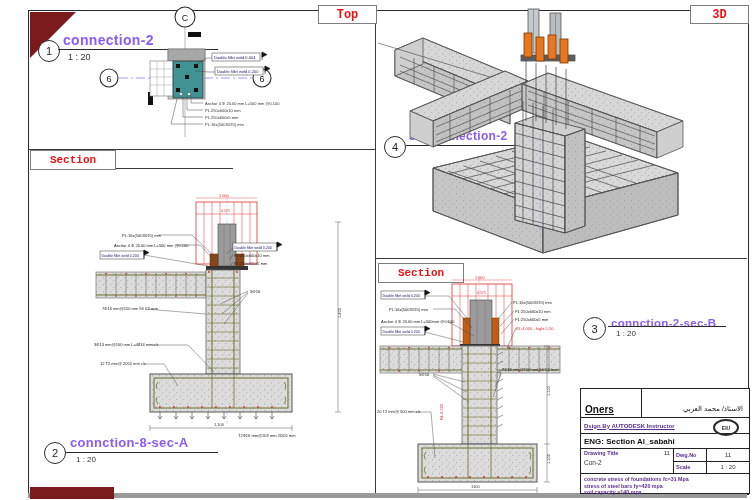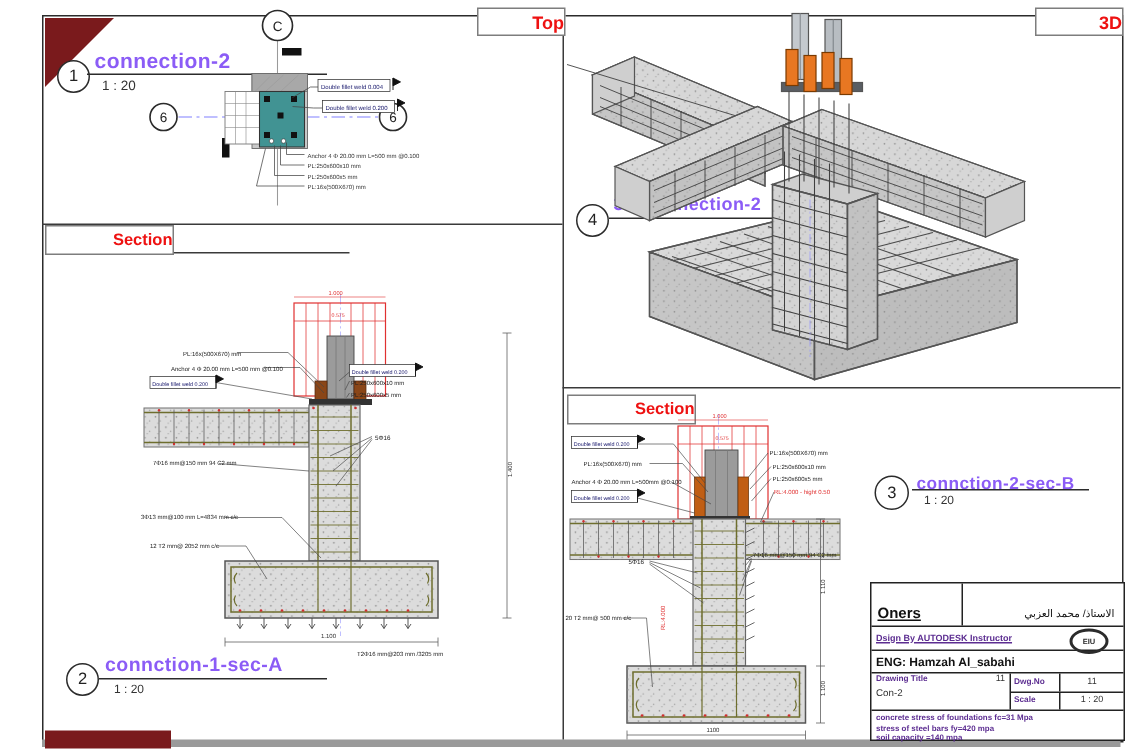--- a/index.html
+++ b/index.html
@@ -1,21 +1,21 @@
 <!DOCTYPE html>
 <html><head>
 <meta charset="utf-8">
 <style>
   html,body{margin:0;padding:0;background:#fff;font-family:"Liberation Sans",sans-serif;}
   #stage{position:relative;width:752px;height:500px;background:#fff;overflow:hidden;}
   .sheet{position:absolute;left:28px;top:10px;width:719px;height:483px;border:1.5px solid #2b2b2b;background:#fff;}
   .bottombar{position:absolute;left:28px;top:493px;width:719px;height:5px;background:#9a9a9a;}
   .maroonbar{position:absolute;left:30px;top:487px;width:84px;height:12px;background:#7a1a1c;}
   .corner-tri{position:absolute;left:30px;top:12px;width:0;height:0;border-top:46px solid #7a1a1c;border-right:46px solid transparent;}
-  .panelbox{position:absolute;background:#fff;border:1px solid #7d7d7d;display:flex;align-items:center;justify-content:flex-end;font-weight:bold;color:#ee1111;}
+  .panelbox{position:absolute;background:#fff;border:1px solid #7d7d7d;display:flex;align-items:center;justify-content:center;font-weight:bold;color:#ee1111;font-family:Liberation Mono, monospace;}
   .hline,.vline{position:absolute;background:#3a3a3a;}
   .bubble{position:absolute;border:1.3px solid #2b2b2b;border-radius:50%;background:#fff;display:flex;align-items:center;justify-content:center;color:#222;}
   .vtitle{position:absolute;color:#8b5cf6;font-weight:bold;letter-spacing:.3px;}
   .vscale{position:absolute;color:#333;}
   .underline{position:absolute;border-top:1.2px solid #2b2b2b;}
   svg text{font-family:"Liberation Sans",sans-serif;}
   .tb{position:absolute;left:580px;top:388px;width:168px;height:104px;border:1.2px solid #222;background:#fff;font-family:"Liberation Sans",sans-serif;}
   .tb .r1{height:28px;display:flex;}
   .tb .r1 .c1{width:56px;border-right:1px solid #222;display:flex;align-items:flex-end;padding:0 0 2px 4px;}
   .tb .r1 .c2{flex:1;display:flex;align-items:flex-end;justify-content:flex-end;padding:0 6px 4px 0;}
@@ -68,21 +68,21 @@
   <div class="bubble" style="left:38px;top:40px;width:20px;height:20px;font-size:11px;">
       <span>1</span>
     </div>
   <div class="vtitle" style="left:63px;top:32px;font-size:14px;">connection-2</div>
   <div class="underline" style="left:58px;top:49px;width:160px;"></div>
   <div class="vscale" style="left:68px;top:52px;font-size:9px;">1 : 20</div>
 
   <div class="bubble" style="left:44px;top:442px;width:20px;height:20px;font-size:11px;">
       <span>2</span>
     </div>
-  <div class="vtitle" style="left:70px;top:435px;font-size:13px;">connction-1-sec-A</div>
+  <div class="vtitle" style="left:70px;top:435px;font-size:13px;">connction-8-sec-A</div>
   <div class="underline" style="left:66px;top:452px;width:152px;"></div>
   <div class="vscale" style="left:76px;top:455px;font-size:8px;">1 : 20</div>
 
   <div class="bubble" style="left:583px;top:317px;width:21px;height:21px;font-size:11px;">
       <span>3</span>
     </div>
   <div class="vtitle" style="left:611px;top:317px;font-size:11.5px;">connction-2-sec-B</div>
   <div class="underline" style="left:608px;top:326px;width:118px;"></div>
   <div class="vscale" style="left:616px;top:329px;font-size:8px;">1 : 20</div>
 
@@ -590,21 +590,21 @@
           <span class="arabic">الاستاذ/ محمد العزبي</span>
         </div>
     </div>
     <div class="r2">
       <span class="designby">Dsign By AUTODESK Instructor</span>
       <span class="stamp">
           <span>EIU</span>
         </span>
     </div>
     <div class="r3">
-      <span>ENG: Hamzah Al_sabahi</span>
+      <span>ENG: Section Al_sabahi</span>
     </div>
     <div class="r4">
       <div class="left">
         <div class="l1">
           <span class="dtlabel">Drawing Title</span>
           <span class="dtno">11</span>
         </div>
         <div class="conname">Con-2</div>
       </div>
       <div class="right">

